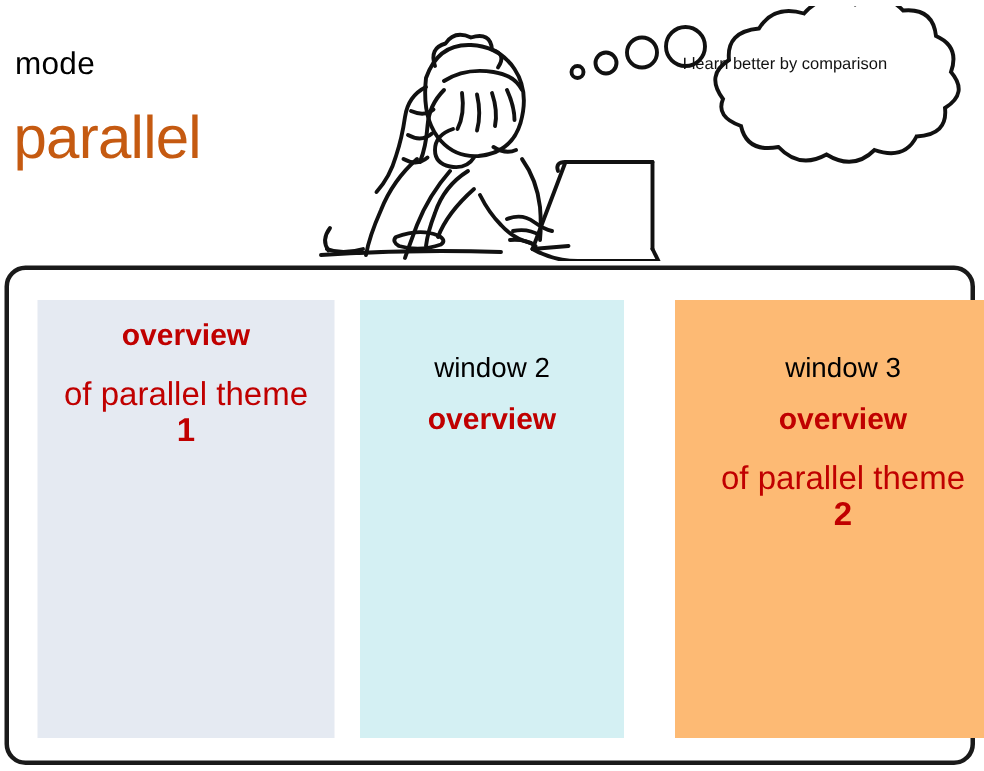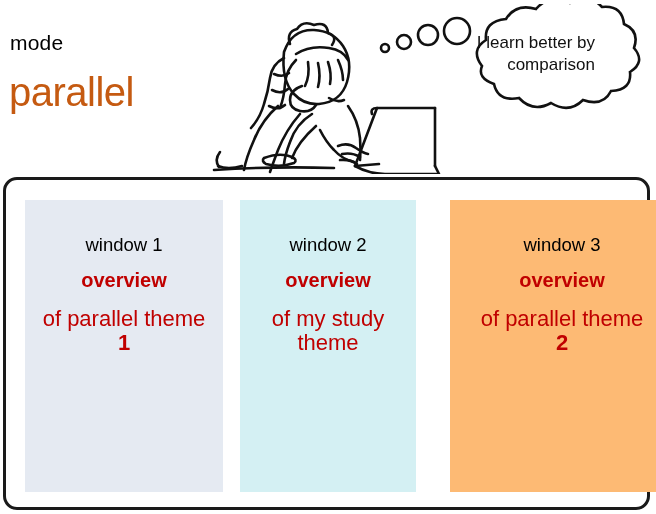--- a/index.html
+++ b/index.html
@@ -59,22 +59,22 @@
     top: 4px;
     width: 278px;
     height: 146px;
   }
   #thought-bubble svg { display: block; }
   #bubble-text {
     position: absolute;
     left: 455px;
     top: 32px;
     width: 140px;
-    text-align: right;
-    font-size: 17px;
+    text-align: left;
+    font-size: 11px;
     line-height: 22px;
     color: #111111;
   }
 
   
   #windows-panel {
     position: absolute;
     left: 3px;
     top: 177px;
     width: 647px;
@@ -207,35 +207,30 @@
   <div id="bubble-text">
     <span>I learn better</span>
     <span>by</span>
     <span>comparison</span>
   </div>
 </div>
 
 <div id="windows-panel">
 
   <div class="window-col" id="window-col-1">
-    <div class="window-title">window 1</div>
     <div class="window-overview">overview</div>
     <div class="window-sub">
       <span>of parallel theme</span>
       <span class="num">1</span>
     </div>
   </div>
 
   <div class="window-col" id="window-col-2">
     <div class="window-title">window 2</div>
     <div class="window-overview">overview</div>
-    <div class="window-sub">
-      <span>of my study</span>
-      <span class="num" style="font-weight:normal">theme</span>
-    </div>
   </div>
 
   <div class="window-col" id="window-col-3">
     <div class="window-title">window 3</div>
     <div class="window-overview">overview</div>
     <div class="window-sub">
       <span>of parallel theme</span>
       <span class="num">2</span>
     </div>
   </div>

